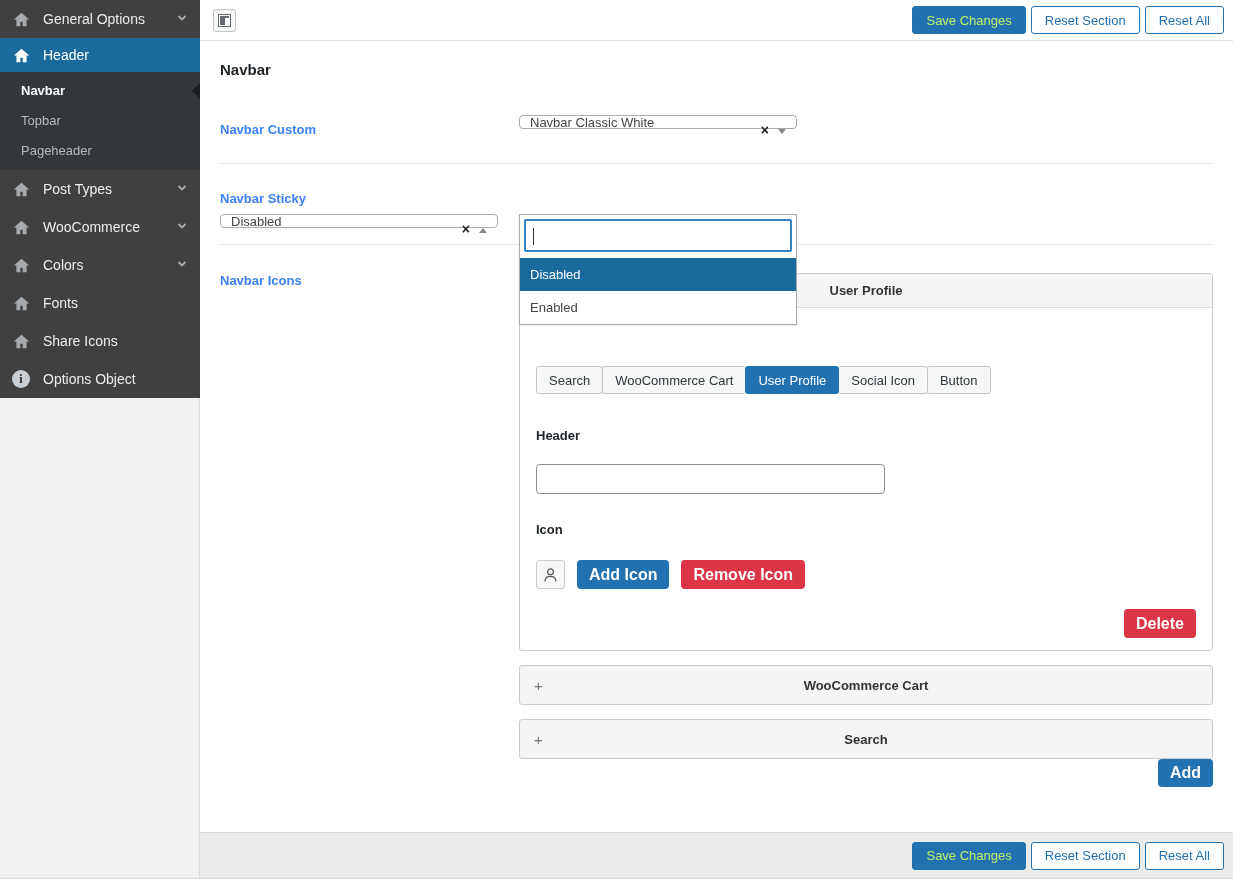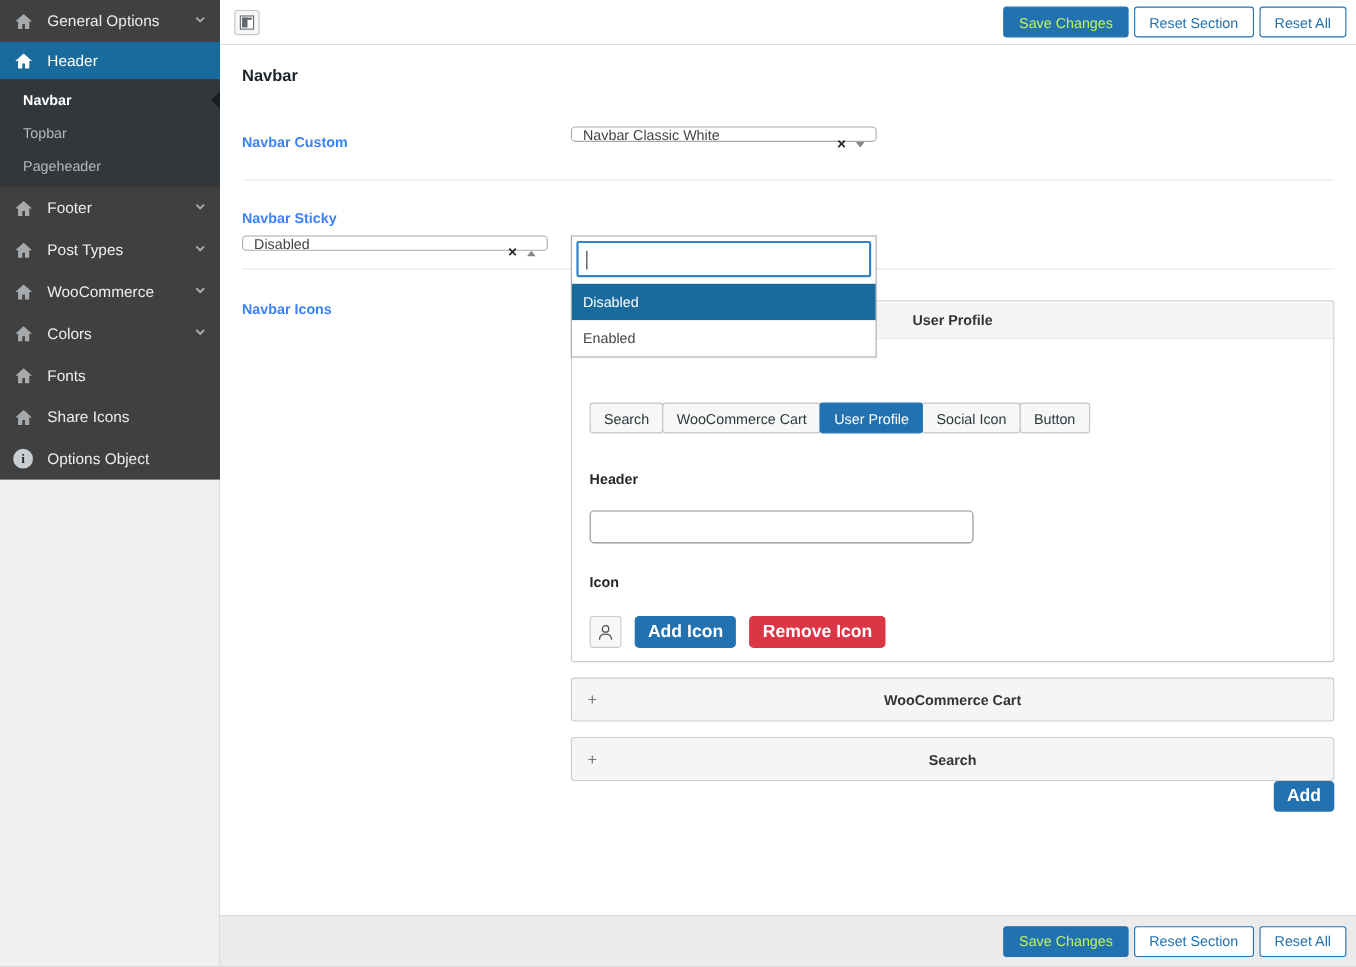--- a/index.html
+++ b/index.html
@@ -181,33 +181,20 @@
           <span>Navbar</span>
         </div>
         <div class="submenu-item">
           <span>Topbar</span>
         </div>
         <div class="submenu-item">
           <span>Pageheader</span>
         </div>
       </div>
 
-      <div class="menu-item">
-        <span class="mi-icon">
-          <svg width="17" height="17" viewBox="0 0 20 20">
-              <path fill="#a7aaad" d="M10 2 L1 10 h3 v8 h4.6 v-5.4 h2.8 V18 H16 v-8 h3 Z"></path>
-            </svg>
-        </span>
-        <span>Footer</span>
-        <span class="chev">
-          <svg width="12" height="12" viewBox="0 0 12 12">
-              <polyline points="2.5,4 6,7.5 9.5,4" fill="none" stroke="#a7aaad" stroke-width="1.8"></polyline>
-            </svg>
-        </span>
-      </div>
 
       <div class="menu-item">
         <span class="mi-icon">
           <svg width="17" height="17" viewBox="0 0 20 20">
               <path fill="#a7aaad" d="M10 2 L1 10 h3 v8 h4.6 v-5.4 h2.8 V18 H16 v-8 h3 Z"></path>
             </svg>
         </span>
         <span>Post Types</span>
         <span class="chev">
           <svg width="12" height="12" viewBox="0 0 12 12">
@@ -332,20 +319,23 @@
               <span class="icon-preview">
                 <svg width="15" height="16" viewBox="0 0 16 17">
                   <circle cx="8" cy="5" r="3.1" fill="none" stroke="#555" stroke-width="1.3"></circle>
                   <path d="M2.2 15 c0-3.4 2.6-5 5.8-5 s5.8 1.6 5.8 5" fill="none" stroke="#555" stroke-width="1.3" stroke-linecap="round"></path>
                 </svg>
               </span>
               <button class="btn-solid btn-blue">Add Icon</button>
               <button class="btn-solid btn-red">Remove Icon</button>
             </div>
 
+            <div class="delete-row">
+              <button class="btn-solid btn-red">Delete</button>
+            </div>
 
           </div>
         </div>
 
         <div class="collapsed-panel">
           <span class="plus">+</span>
           <span>WooCommerce Cart</span>
         </div>
         <div class="collapsed-panel">
           <span class="plus">+</span>

